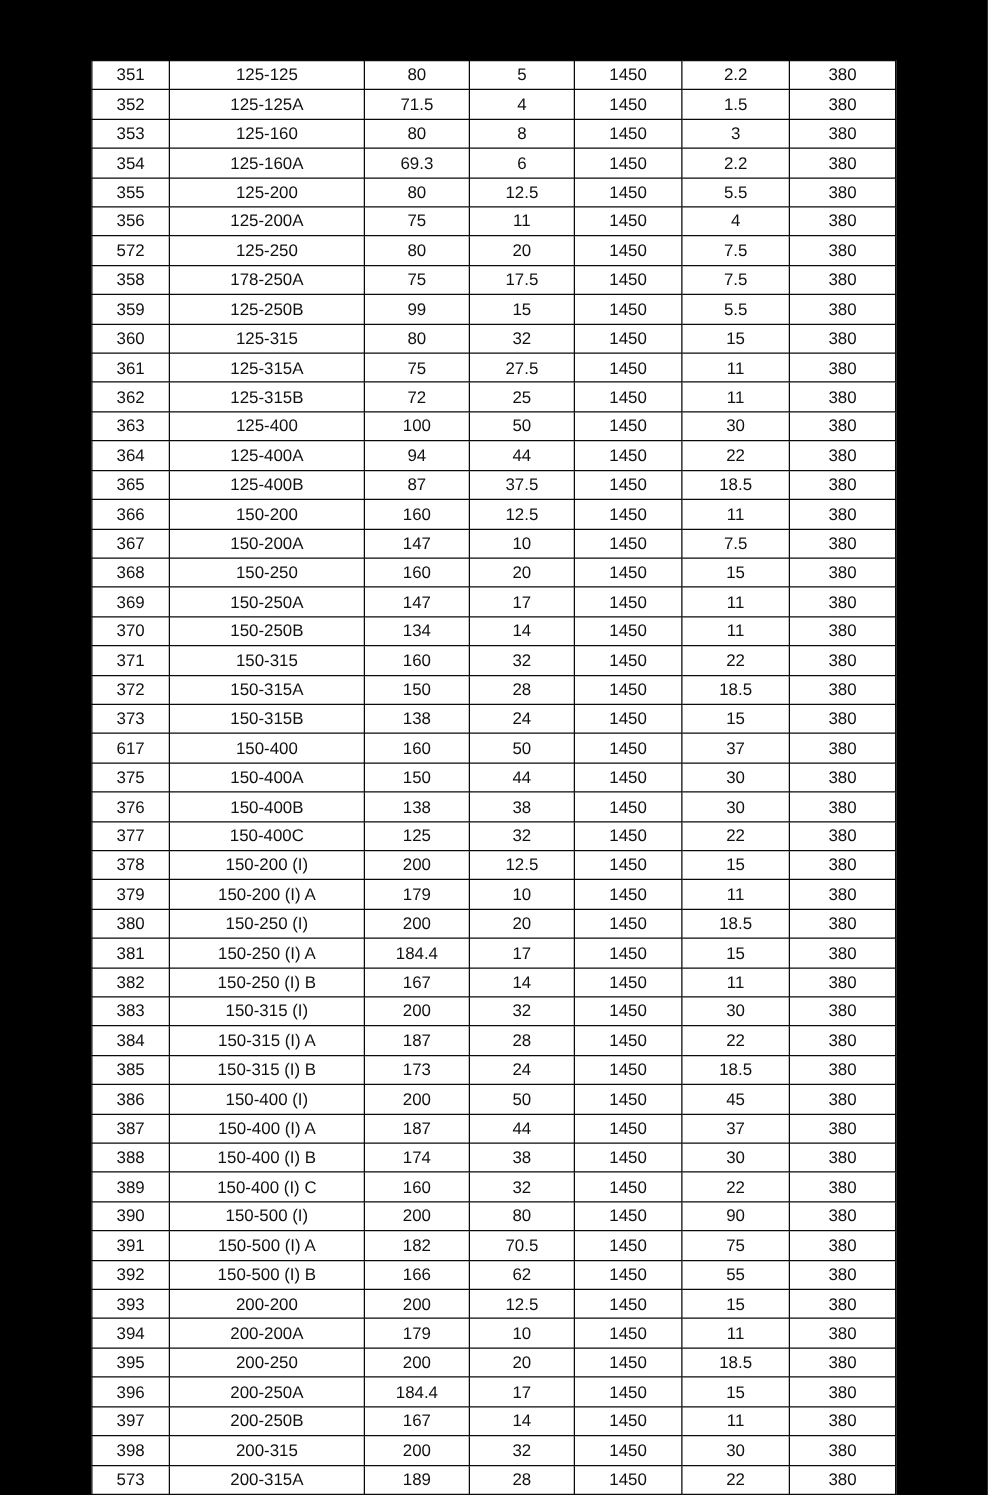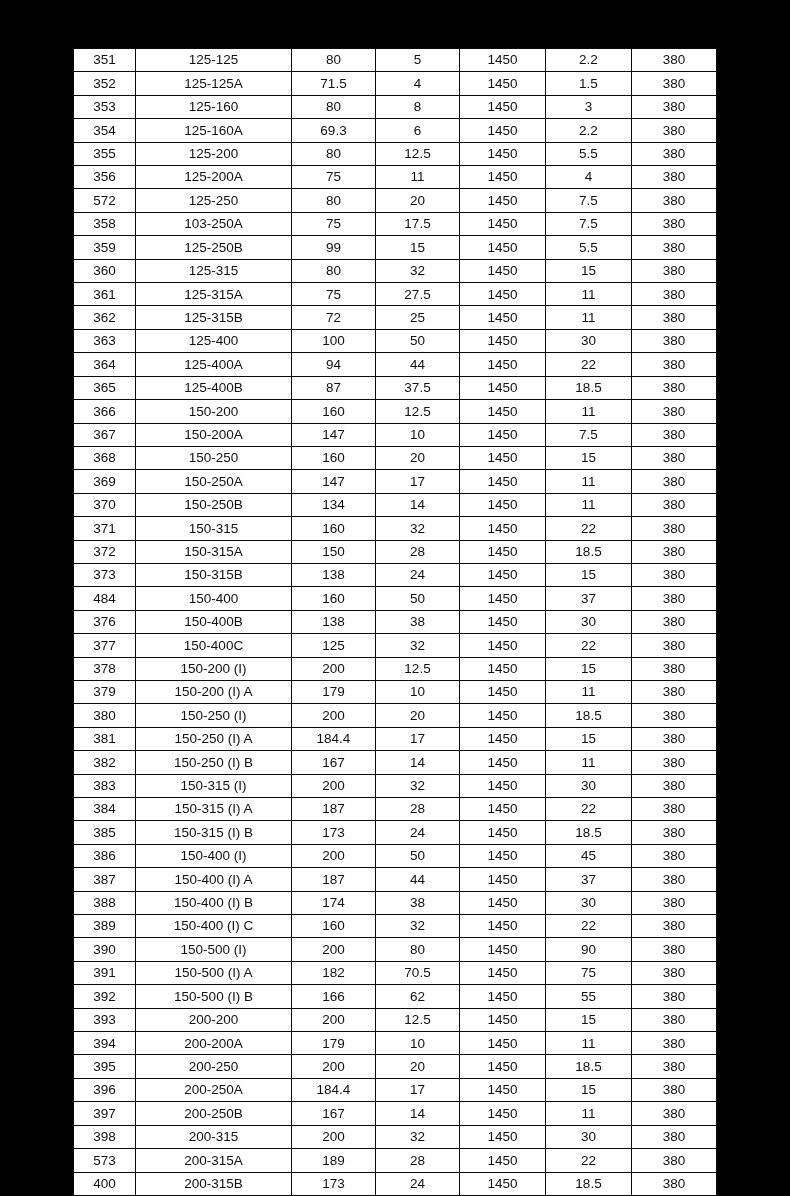--- a/index.html
+++ b/index.html
@@ -114,21 +114,21 @@
             <td>572</td>
             <td>125-250</td>
             <td>80</td>
             <td>20</td>
             <td>1450</td>
             <td>7.5</td>
             <td>380</td>
           </tr>
           <tr>
             <td>358</td>
-            <td>103-250A</td>
+            <td>178-250A</td>
             <td>75</td>
             <td>17.5</td>
             <td>1450</td>
             <td>7.5</td>
             <td>380</td>
           </tr>
           <tr>
             <td>359</td>
             <td>125-250B</td>
             <td>99</td>
@@ -257,26 +257,35 @@
           <tr>
             <td>373</td>
             <td>150-315B</td>
             <td>138</td>
             <td>24</td>
             <td>1450</td>
             <td>15</td>
             <td>380</td>
           </tr>
           <tr>
-            <td>484</td>
+            <td>617</td>
             <td>150-400</td>
             <td>160</td>
             <td>50</td>
             <td>1450</td>
             <td>37</td>
+            <td>380</td>
+          </tr>
+          <tr>
+            <td>375</td>
+            <td>150-400A</td>
+            <td>150</td>
+            <td>44</td>
+            <td>1450</td>
+            <td>30</td>
             <td>380</td>
           </tr>
           <tr>
             <td>376</td>
             <td>150-400B</td>
             <td>138</td>
             <td>38</td>
             <td>1450</td>
             <td>30</td>
             <td>380</td>

